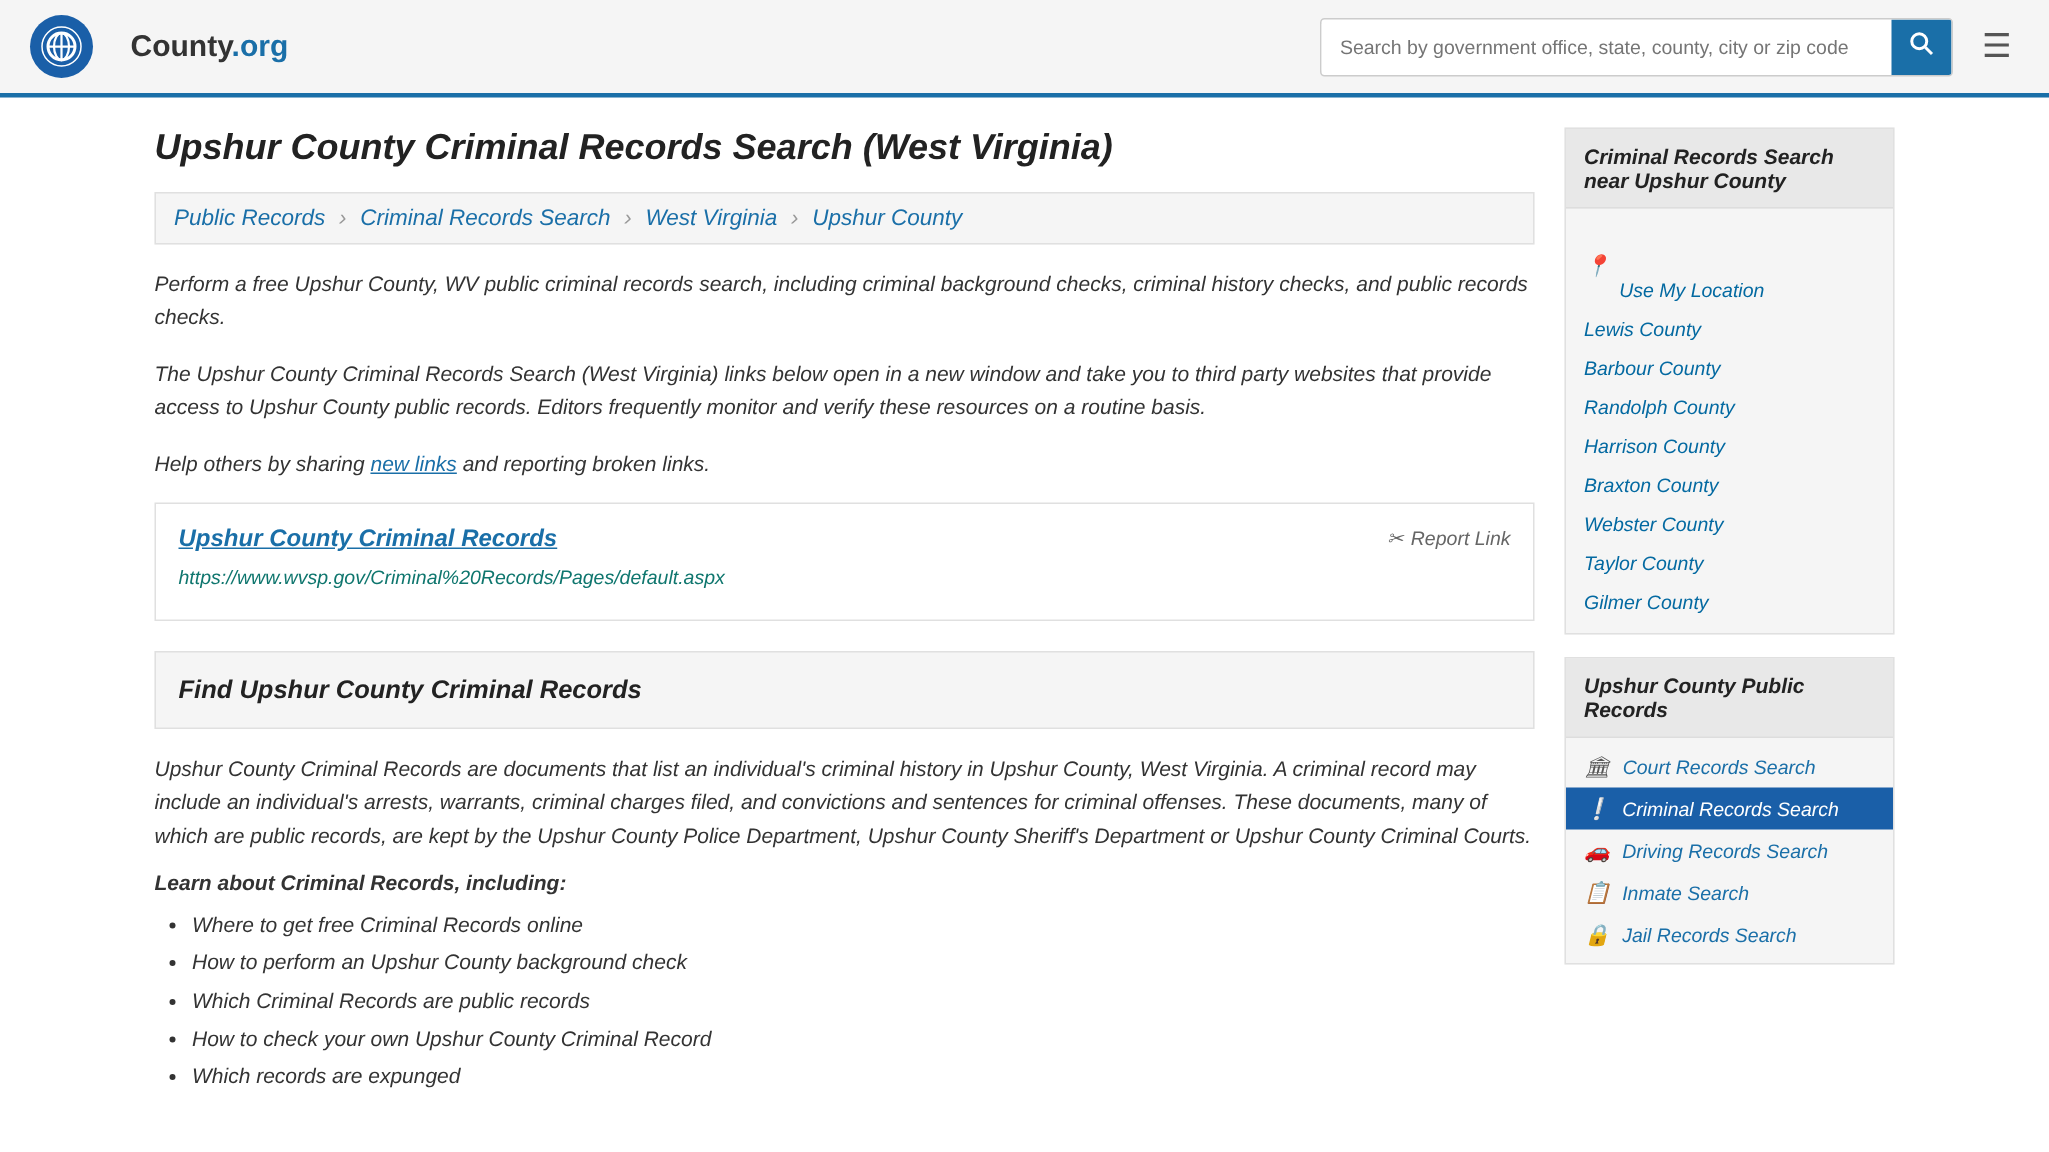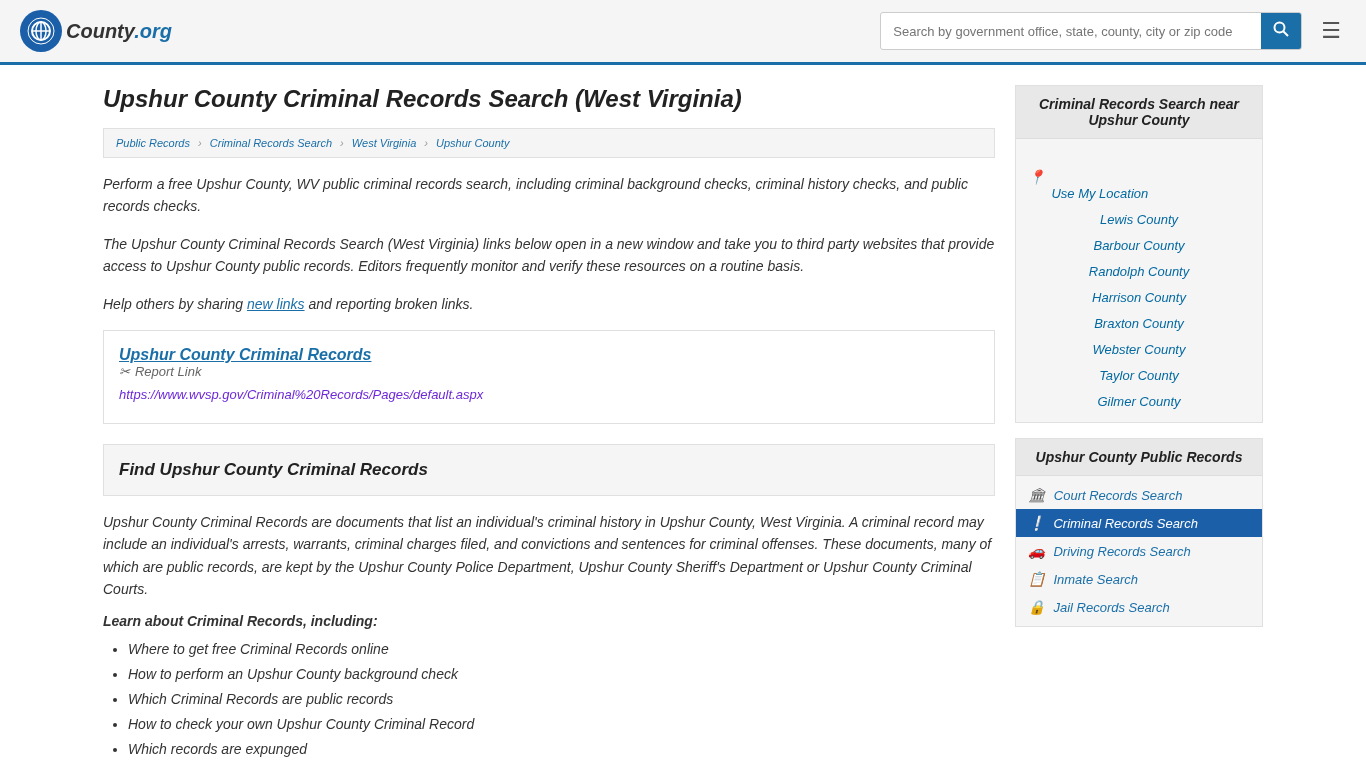--- a/index.html
+++ b/index.html
@@ -10,22 +10,21 @@
       background: #f5f5f5;
       border-bottom: 3px solid #1a6fa8;
       padding: 10px 20px;
       display: flex;
       align-items: center;
       justify-content: space-between;
     }
     .logo-area {
       display: flex;
       align-items: center;
-      gap: 4px;
-      font-style: italic;
+      gap: 25px;
     }
     .logo-circle {
       width: 42px;
       height: 42px;
       border-radius: 50%;
       background: #1a5fa8;
       display: flex;
       align-items: center;
       justify-content: center;
       color: white;
@@ -83,39 +82,38 @@
       margin: 0 auto;
       padding: 20px;
       display: flex;
       gap: 20px;
       font-style: italic;
     }
     .content {
       flex: 1;
     }
     .sidebar {
-      width: 248px;
+      width: 220px;
       flex-shrink: 0;
-      text-align: center;
     }
 
     
     .page-title {
       font-size: 24px;
       font-weight: bold;
       color: #222;
       margin-bottom: 15px;
     }
 
     
     .breadcrumb {
       background: #f5f5f5;
       border: 1px solid #e0e0e0;
       padding: 8px 12px;
-      font-size: 11px;
+      font-size: 15px;
       margin-bottom: 15px;
       color: #666;
     }
     .breadcrumb a {
       color: #1a6fa8;
       text-decoration: none;
     }
     .breadcrumb span { color: #999; margin: 0 5px; }
 
     
@@ -134,39 +132,38 @@
       border: 1px solid #e0e0e0;
       padding: 15px;
       margin-bottom: 20px;
       background: #fff;
     }
     .record-card-header {
       display: flex;
       justify-content: space-between;
       align-items: flex-start;
       margin-bottom: 8px;
-      flex-direction: column;
     }
     .record-title {
       font-size: 16px;
       font-weight: bold;
       color: #1a6fa8;
       text-decoration: underline;
       cursor: pointer;
     }
     .report-link {
       display: flex;
       align-items: center;
       gap: 5px;
       color: #666;
       font-size: 13px;
       cursor: pointer;
     }
     .record-url {
-      color: #6d28d9;
+      color: #0f766e;
       font-size: 13px;
       margin-bottom: 6px;
     }
     .record-desc {
       font-size: 14px;
       color: #333;
     }
 
     
     .find-section {

